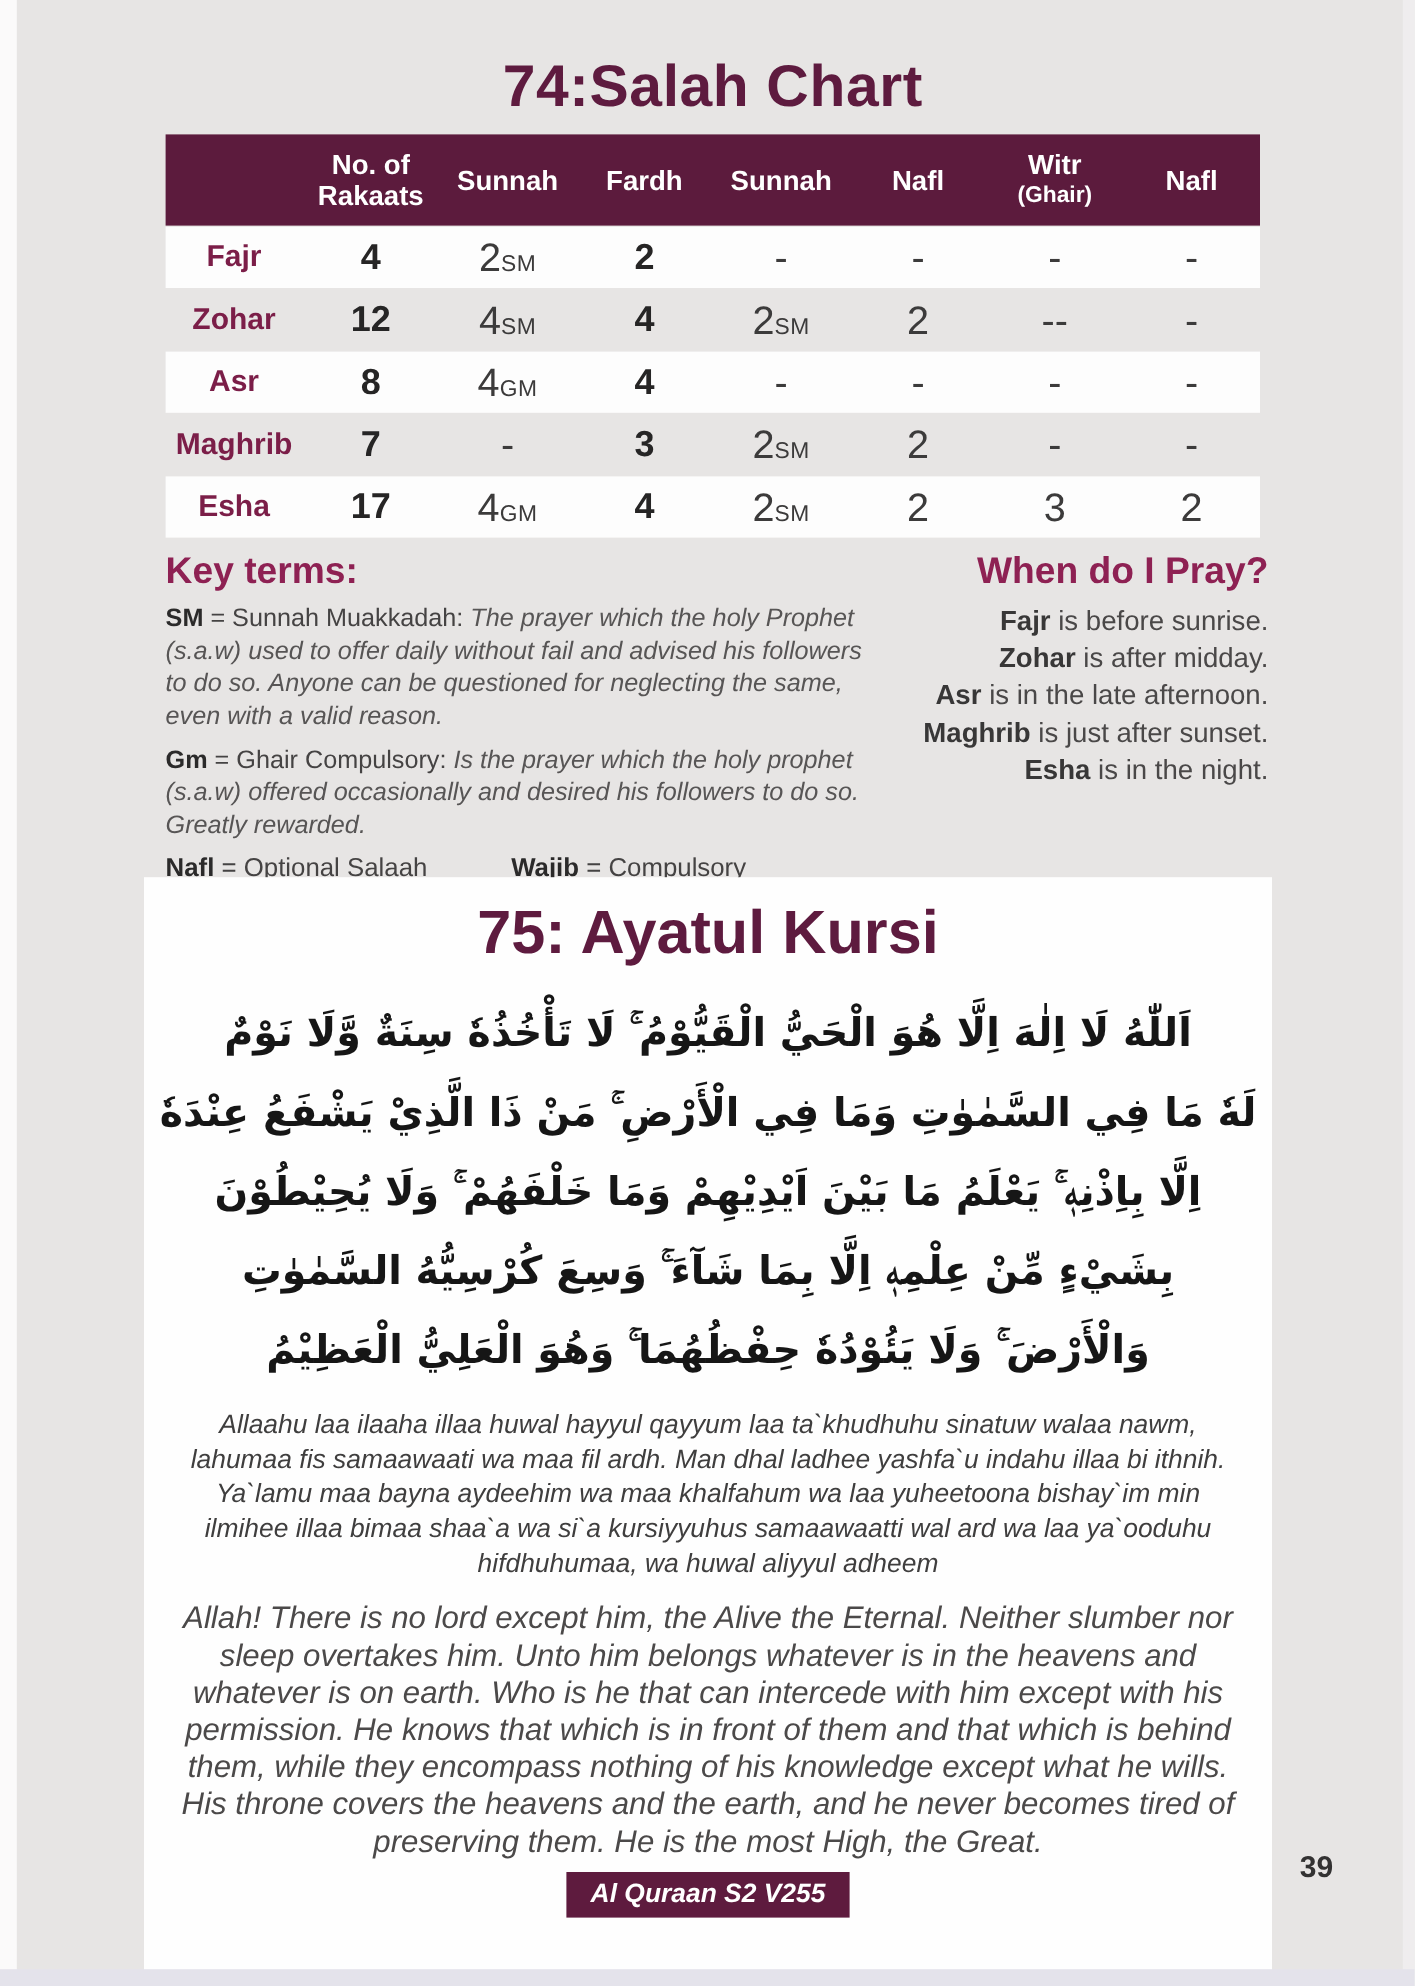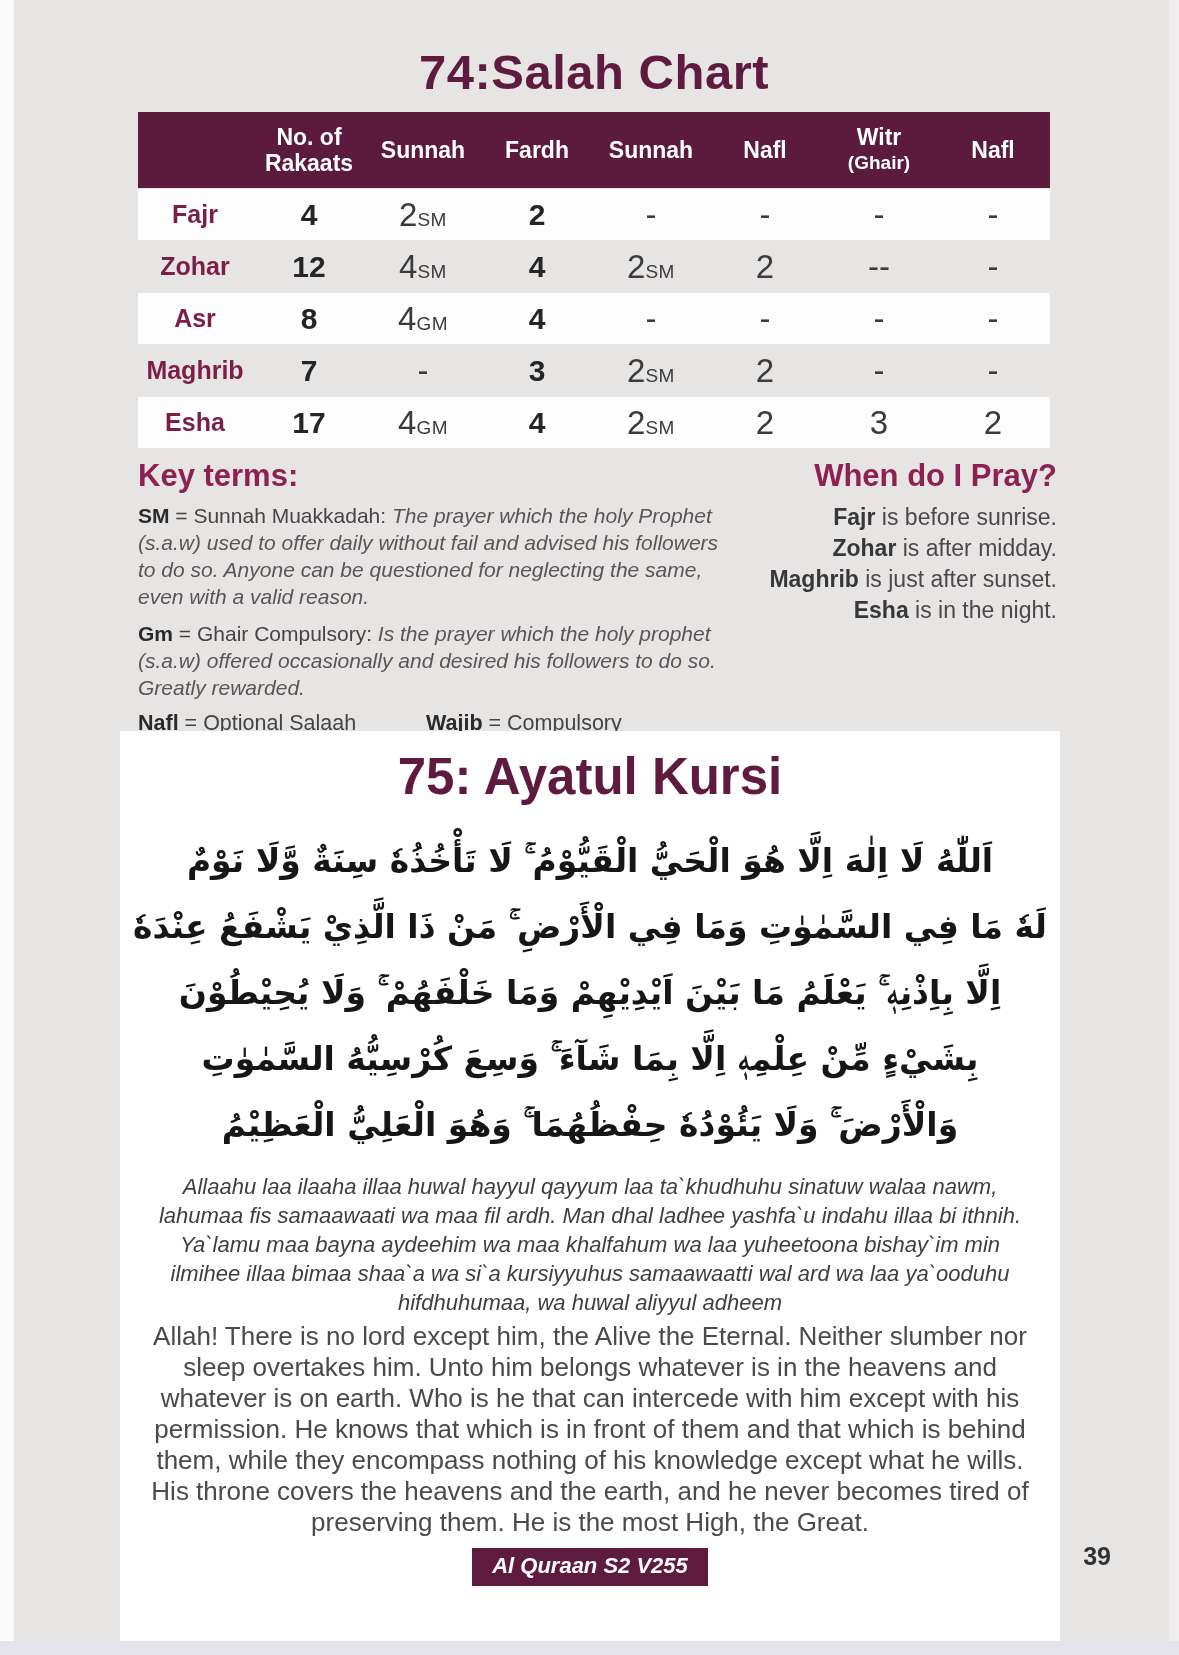--- a/index.html
+++ b/index.html
@@ -35,21 +35,21 @@
 
   .whenpray { position:absolute; top:458px; left:767px; width:290px;text-align:right; }
   .pray-item { font-size:23px; line-height:31px; color:#4a4848; }
   .pray-item .term { font-weight:bold; color:#383737; }
 
   .whitebox { position:absolute; top:731px; left:120px; width:940px; height:1023px; background:#fefefe; }
   .title75 { text-align:center; font-size:51px; font-weight:bold; color:#5e1b3f; margin-top:16px; }
   .arabic { direction:rtl; text-align:center; font-family:"DejaVu Sans", sans-serif; font-weight:bold;
             font-size:33px; color:#161616; line-height:66px; margin-top:22px; }
   .translit { font-style:italic; text-align:center; font-size:22px; color:#3f3e3e; line-height:29px; margin:14px 28px 0; }
-  .translation { text-align:center; font-size:26px; color:#4b4949; line-height:31px; margin:4px 22px 0; }
+  .translation { text-align:center; font-size:26px; color:#4b4949; line-height:31px; margin:16px 22px 0;font-style:italic; }
   .badge { margin:10px auto 0; width:fit-content; background:#5e1b3e; color:#ffffff;
            font-weight:bold; font-style:italic; font-size:22px; padding:5px 20px 7px; }
   .pagenum { position:absolute; right:68px; top:1542px; font-size:25px; font-weight:bold; color:#333232; }
 </style>
 </head>
 <body>
 
 <div class="canvas">
   <div class="left-strip"></div>
   <div class="right-strip"></div>
@@ -134,20 +134,21 @@
         <div><span class="term">Fardh</span><span> = Obligatory</span></div>
         <div><span class="term">Rakaat</span><span> = A unit in prayer</span></div>
       </div>
   </div>
 
   <div class="whenpray">
     <h2 class="subhead">When do I Pray?</h2>
     <div id="pray-items">
         <div class="pray-item"><span class="term">Fajr</span><span> is before sunrise.</span></div>
         <div class="pray-item"><span class="term">Zohar</span><span> is after midday.</span></div>
+        <div class="pray-item"><span class="term">Asr</span><span> is in the late afternoon.</span></div>
         <div class="pray-item"><span class="term">Maghrib</span><span> is just after sunset.</span></div>
         <div class="pray-item"><span class="term">Esha</span><span> is in the night.</span></div>
       </div>
   </div>
 
   <div class="whitebox">
     <h1 class="title75">75: Ayatul Kursi</h1>
     <div class="arabic" id="arabic">
         <div>اَللّٰهُ لَا اِلٰهَ اِلَّا هُوَ الْحَيُّ الْقَيُّوْمُ ۚ لَا تَأْخُذُهٗ سِنَةٌ وَّلَا نَوْمٌ</div>
         <div>لَهٗ مَا فِي السَّمٰوٰتِ وَمَا فِي الْأَرْضِ ۚ مَنْ ذَا الَّذِيْ يَشْفَعُ عِنْدَهٗ</div>

